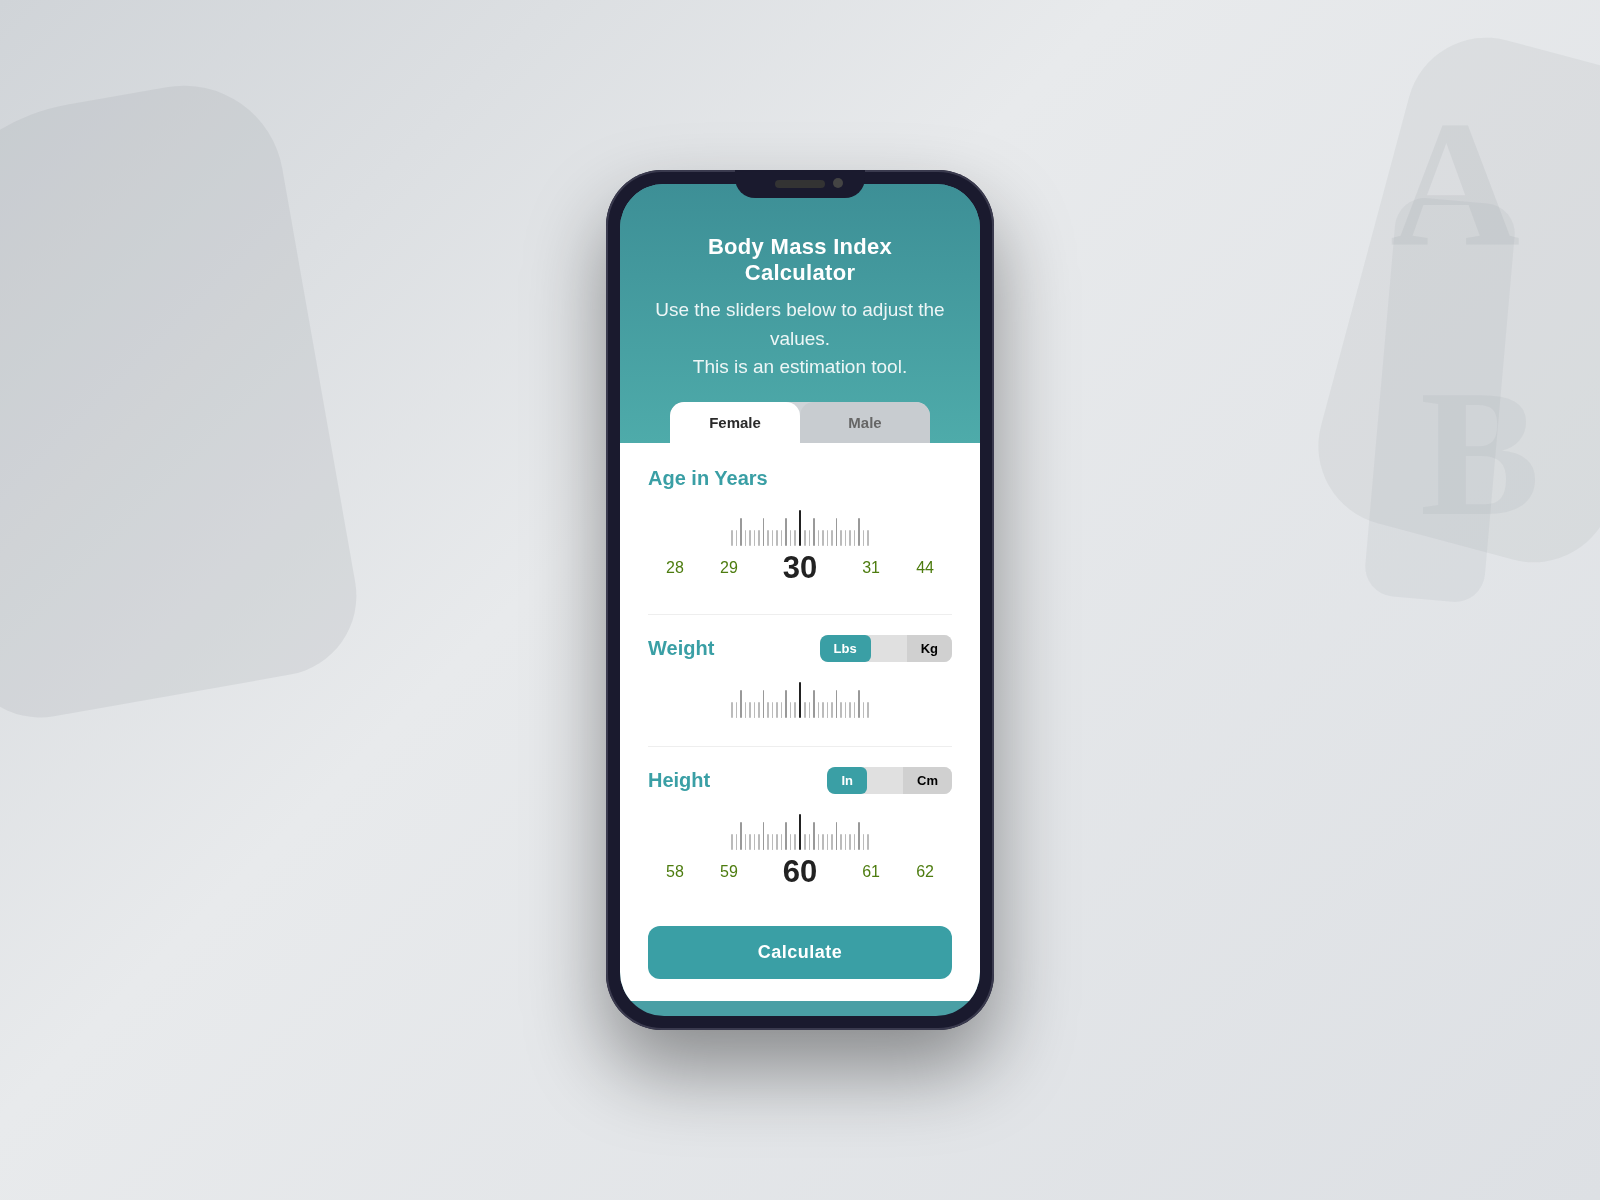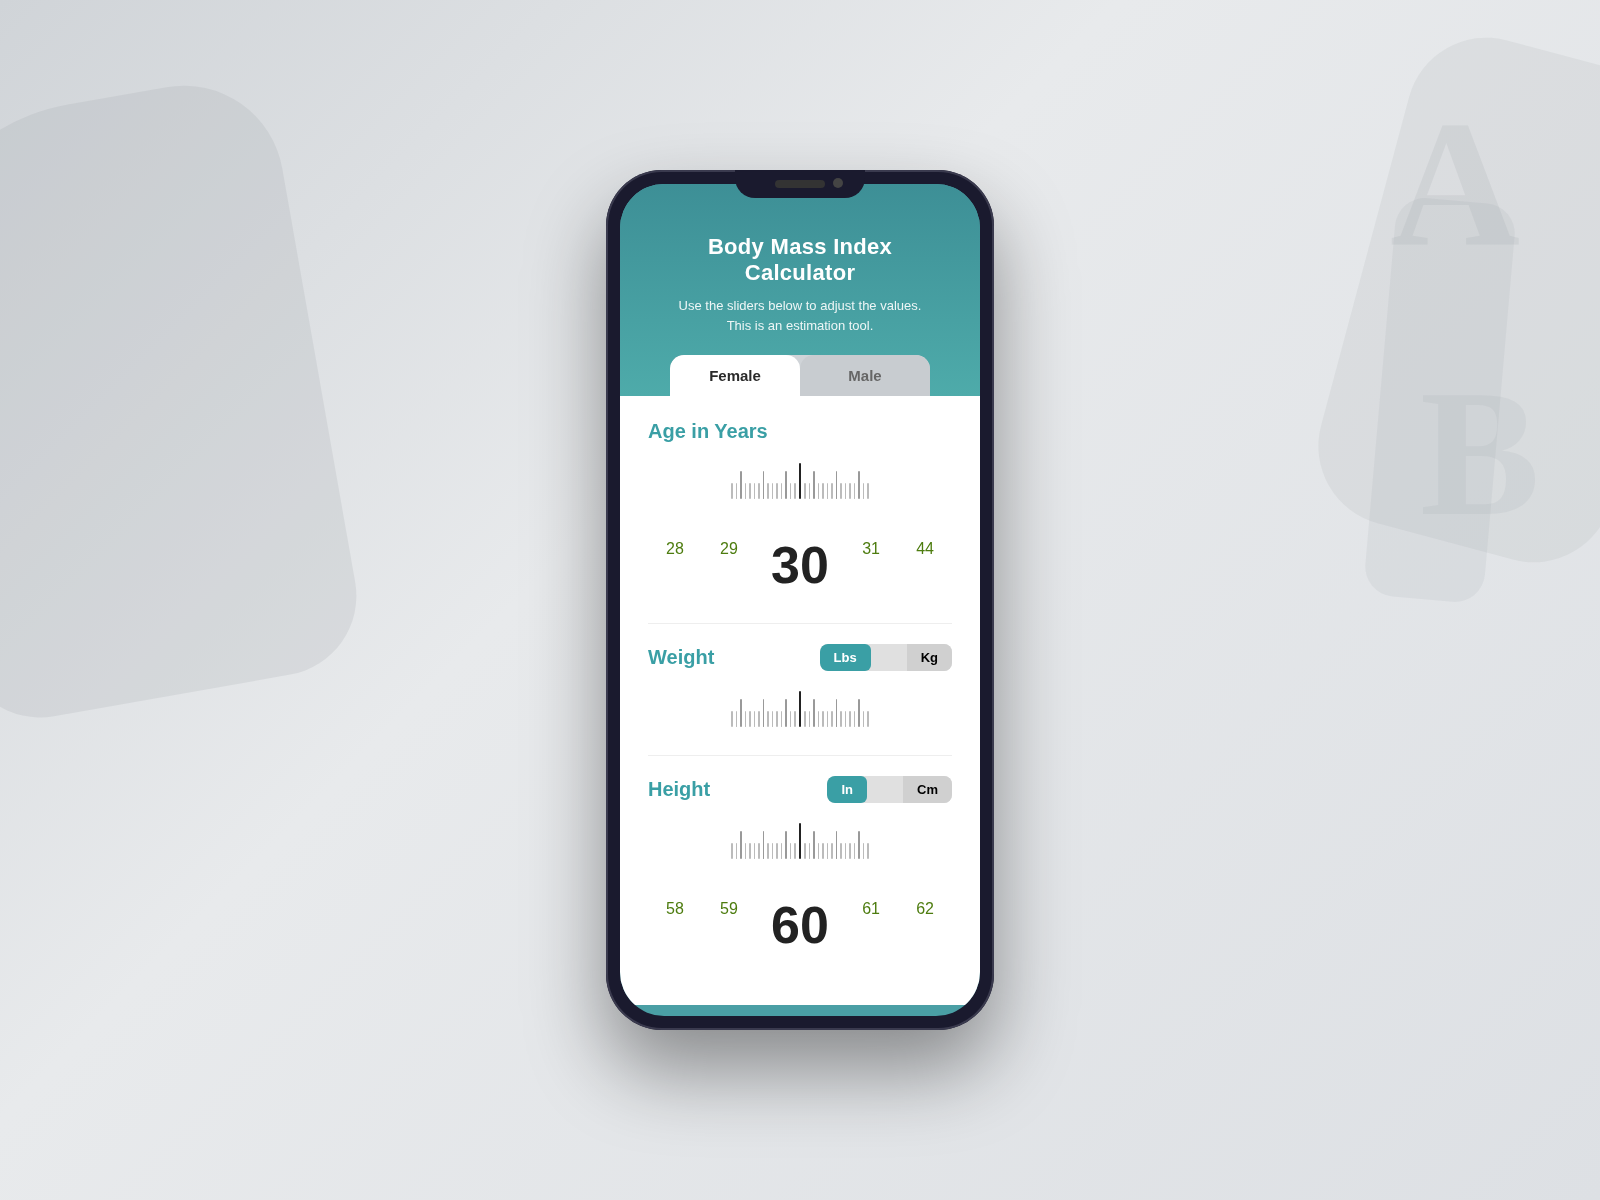--- a/index.html
+++ b/index.html
@@ -68,21 +68,21 @@
     .app-title {
       color: white;
       font-size: 22px;
       font-weight: 700;
       margin-bottom: 10px;
       letter-spacing: 0.3px;
     }
 
     .app-subtitle {
       color: rgba(255,255,255,0.9);
-      font-size: 13px;
+      font-size: 19px;
       line-height: 1.5;
       margin-bottom: 20px;
     }
 
     
     .tabs-container {
       display: flex;
       background: #d0d4d8;
       border-radius: 14px 14px 0 0;
       margin: 0 20px;
@@ -214,26 +214,25 @@
 
     .num-side {
       font-size: 16px;
       color: #4d7c0f;
       font-weight: 500;
       width: 55px;
       text-align: center;
     }
 
     .num-center {
-      font-size: 52px;
+      font-size: 31px;
       font-weight: 700;
       color: #222;
       width: 90px;
       text-align: center;
-      margin-top: 32px;
     }
 
     
     .calculate-btn {
       width: 100%;
       padding: 16px;
       background: #3a9fa5;
       color: white;
       font-size: 18px;
       font-weight: 600;
@@ -446,16 +445,17 @@
         <div class="numbers-row">
           <span class="num-side">58</span>
           <span class="num-side">59</span>
           <span class="num-center">60</span>
           <span class="num-side">61</span>
           <span class="num-side">62</span>
         </div>
       </div>
 
       
+      <button class="calculate-btn">Calculate</button>
 
     </div>
   </div>
 </div>
 
 </body></html>

